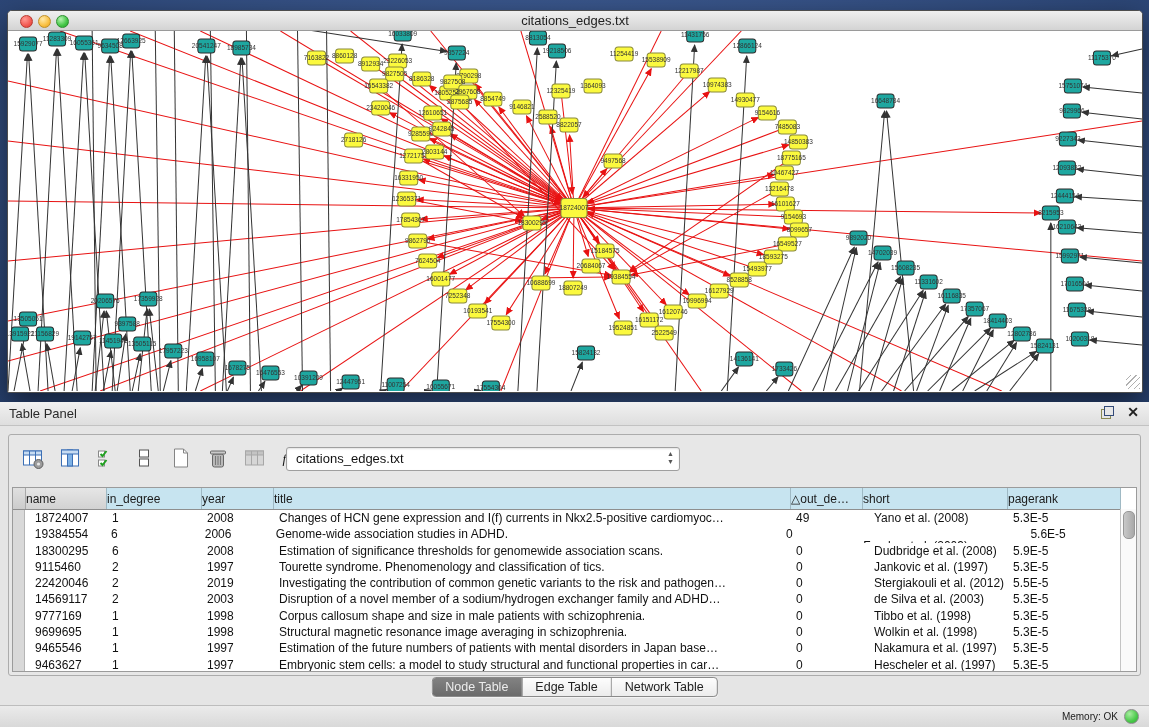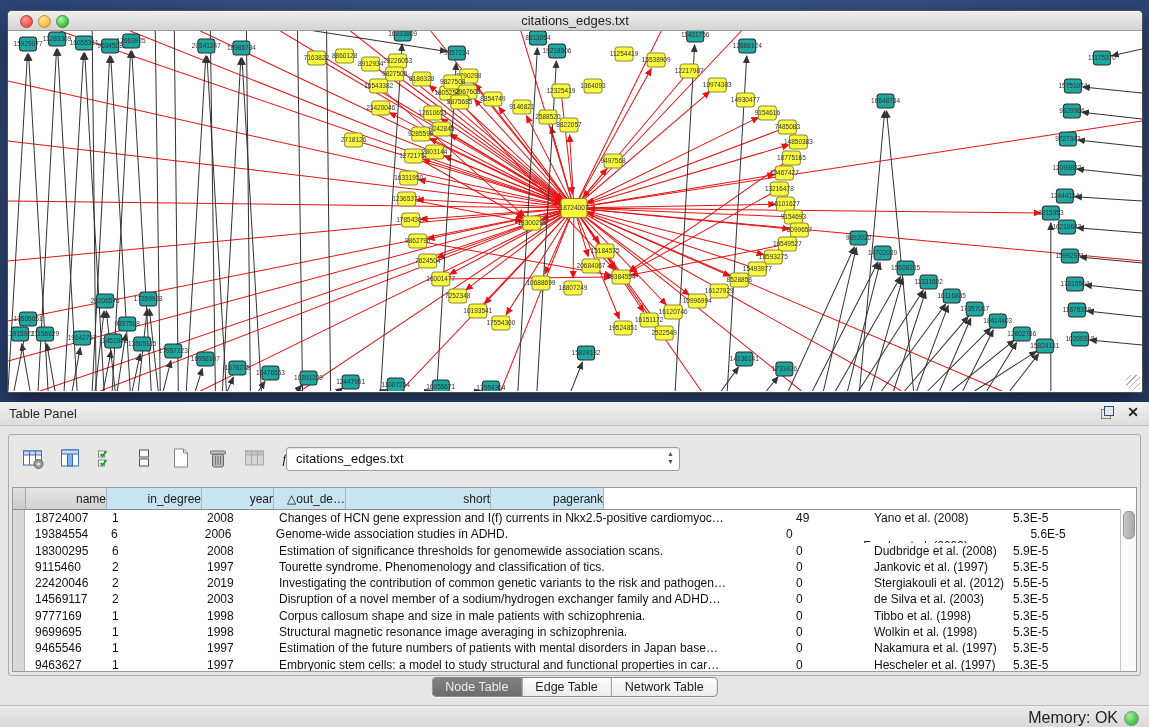--- a/index.html
+++ b/index.html
@@ -37,40 +37,40 @@
   .tbicon{width:26px;height:26px;display:flex;align-items:center;justify-content:center;}
   .combo{position:absolute;left:277px;top:12px;width:392px;height:22px;background:#fff;
     border:1px solid #9f9f9f;border-radius:3px;box-shadow:inset 0 1px 2px rgba(0,0,0,.12);}
   .combo-text{position:absolute;left:9px;top:3px;font-size:13px;color:#111;}
   .combo-arrows{position:absolute;right:5px;top:2px;display:flex;flex-direction:column;line-height:8px;
     font-size:7px;color:#555;}
   .table-wrap{position:absolute;left:3px;top:52px;width:1123px;height:183px;
     background:#fff;border:1px solid #9b9b9b;overflow:hidden;}
   .thead{display:flex;height:21px;border-bottom:1px solid #8e8e8e;font-size:12px;color:#1a1a1a;}
   .th{background:#c7e4f0;border-right:1px solid #9fb9c4;display:flex;align-items:center;
-    justify-content:flex-end;box-sizing:border-box;white-space:nowrap;overflow:hidden;}
+    justify-content:flex-start;box-sizing:border-box;white-space:nowrap;overflow:hidden;}
   .th.gray{background:linear-gradient(#e6e6e6,#d2d2d2);}
   .corner{width:12px;background:linear-gradient(#e0e0e0,#cccccc);border-right:1px solid #a9a9a9;}
   .tbody{position:relative;}
   .tr{display:flex;height:16.3px;line-height:16.3px;font-size:12px;color:#111;}
   .td{box-sizing:border-box;white-space:nowrap;overflow:hidden;}
   .td.rowhdr{width:12px;background:#d9d9d9;border-right:1px solid #b5b5b5;}
   .vscroll{position:absolute;right:0;top:21px;bottom:0;width:15px;background:#fafafa;border-left:1px solid #c4c4c4;}
   .vthumb{position:absolute;left:2px;top:2px;width:10px;height:26px;border-radius:5px;
     background:linear-gradient(90deg,#c9c9c9,#a8a8a8);border:1px solid #979797;}
   .tabs{position:absolute;top:275px;left:50%;transform:translateX(-50%);display:flex;
     border:1px solid #8a8a8a;border-radius:4px;overflow:hidden;background:linear-gradient(#fdfdfd,#ececec);
     box-shadow:0 1px 1px rgba(255,255,255,.6);}
   .tab{padding:2px 13px;font-size:12.5px;color:#222;border-right:1px solid #9a9a9a;}
   .tab:last-child{border-right:none;}
   .tab.selected{background:linear-gradient(#828282,#6b6b6b);color:#ececec;}
   .status-bar{position:absolute;left:0;top:705px;width:1149px;height:22px;
     background:linear-gradient(#ebebeb,#d8d8d8);border-top:1px solid #bdbdbd;}
   .status-right{position:absolute;right:10px;top:3px;display:flex;align-items:center;gap:6px;}
-  .mem-label{font-size:16px;color:#222;}
+  .mem-label{font-size:10px;color:#222;}
   .mem-dot{width:13px;height:13px;border-radius:50%;border:1px solid #8a8a8a;
     background:radial-gradient(circle at 35% 30%, #a8eda0,#49c949 60%,#2fae37);}
 </style>
 </head>
 <body>
 
 <div class="desktop">
   <div class="mac-window">
     <div class="titlebar">
       <span class="tl red"></span>
@@ -840,20 +840,23 @@
           <div class="corner"></div>
           <div class="th gray" style="width: 81px;">
             <span>name</span>
           </div>
           <div class="th" style="width: 95px;">
             <span>in_degree</span>
           </div>
           <div class="th" style="width: 72px;">
             <span>year</span>
           </div>
+          <div class="th" style="width: 517px;">
+            <span>title</span>
+          </div>
           <div class="th" style="width: 72px;">
             <span>△ </span>
             <span>out_de…</span>
           </div>
           <div class="th" style="width: 145px;">
             <span>short</span>
           </div>
           <div class="th" style="width: 113px;">
             <span>pagerank</span>
           </div>

